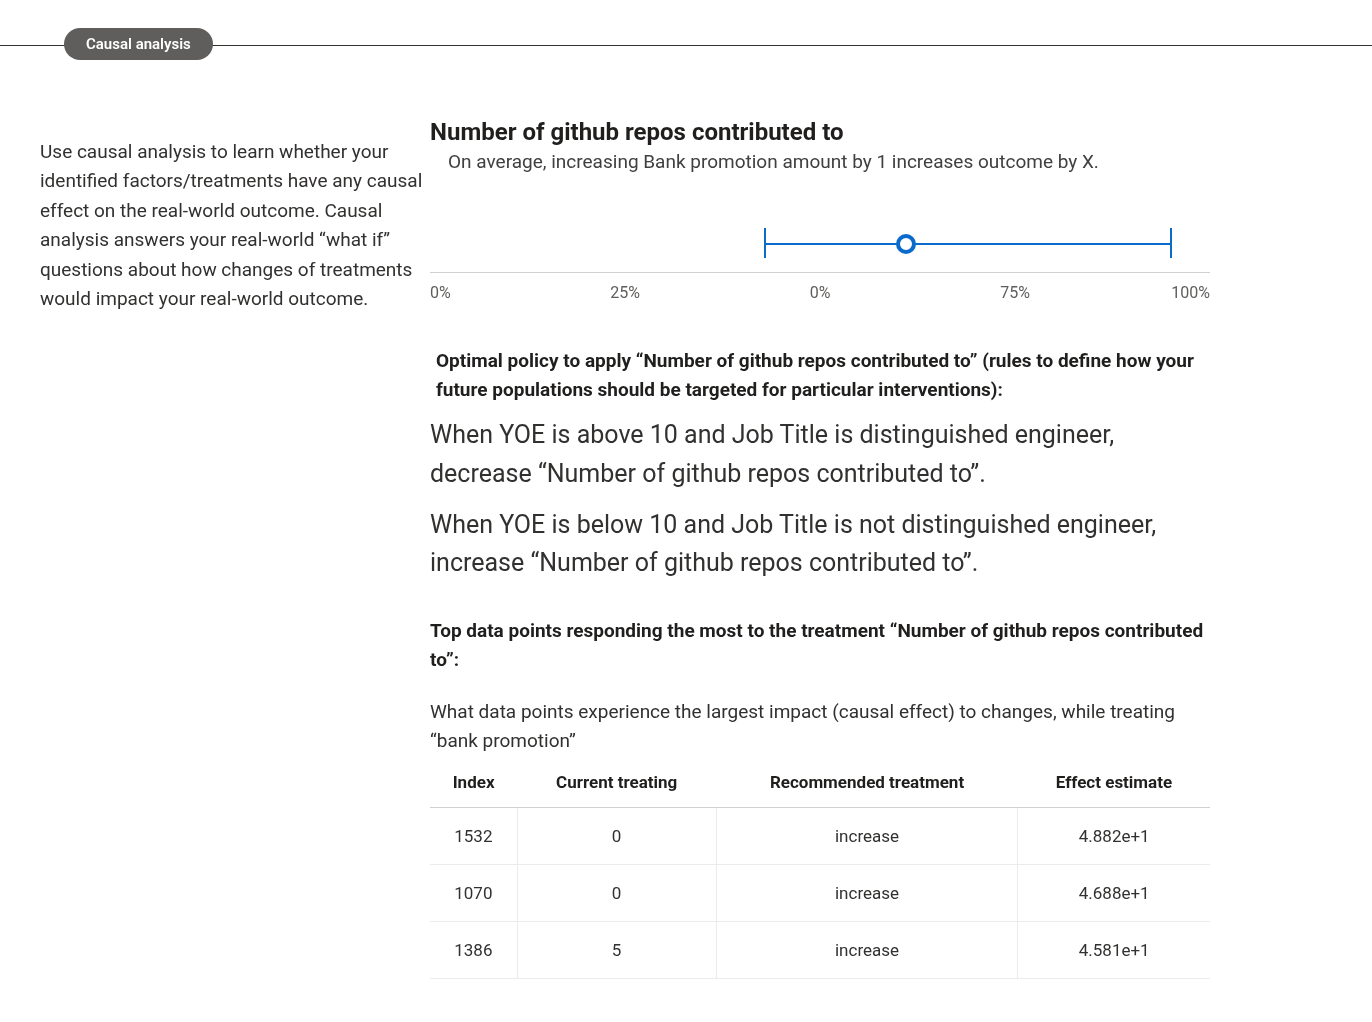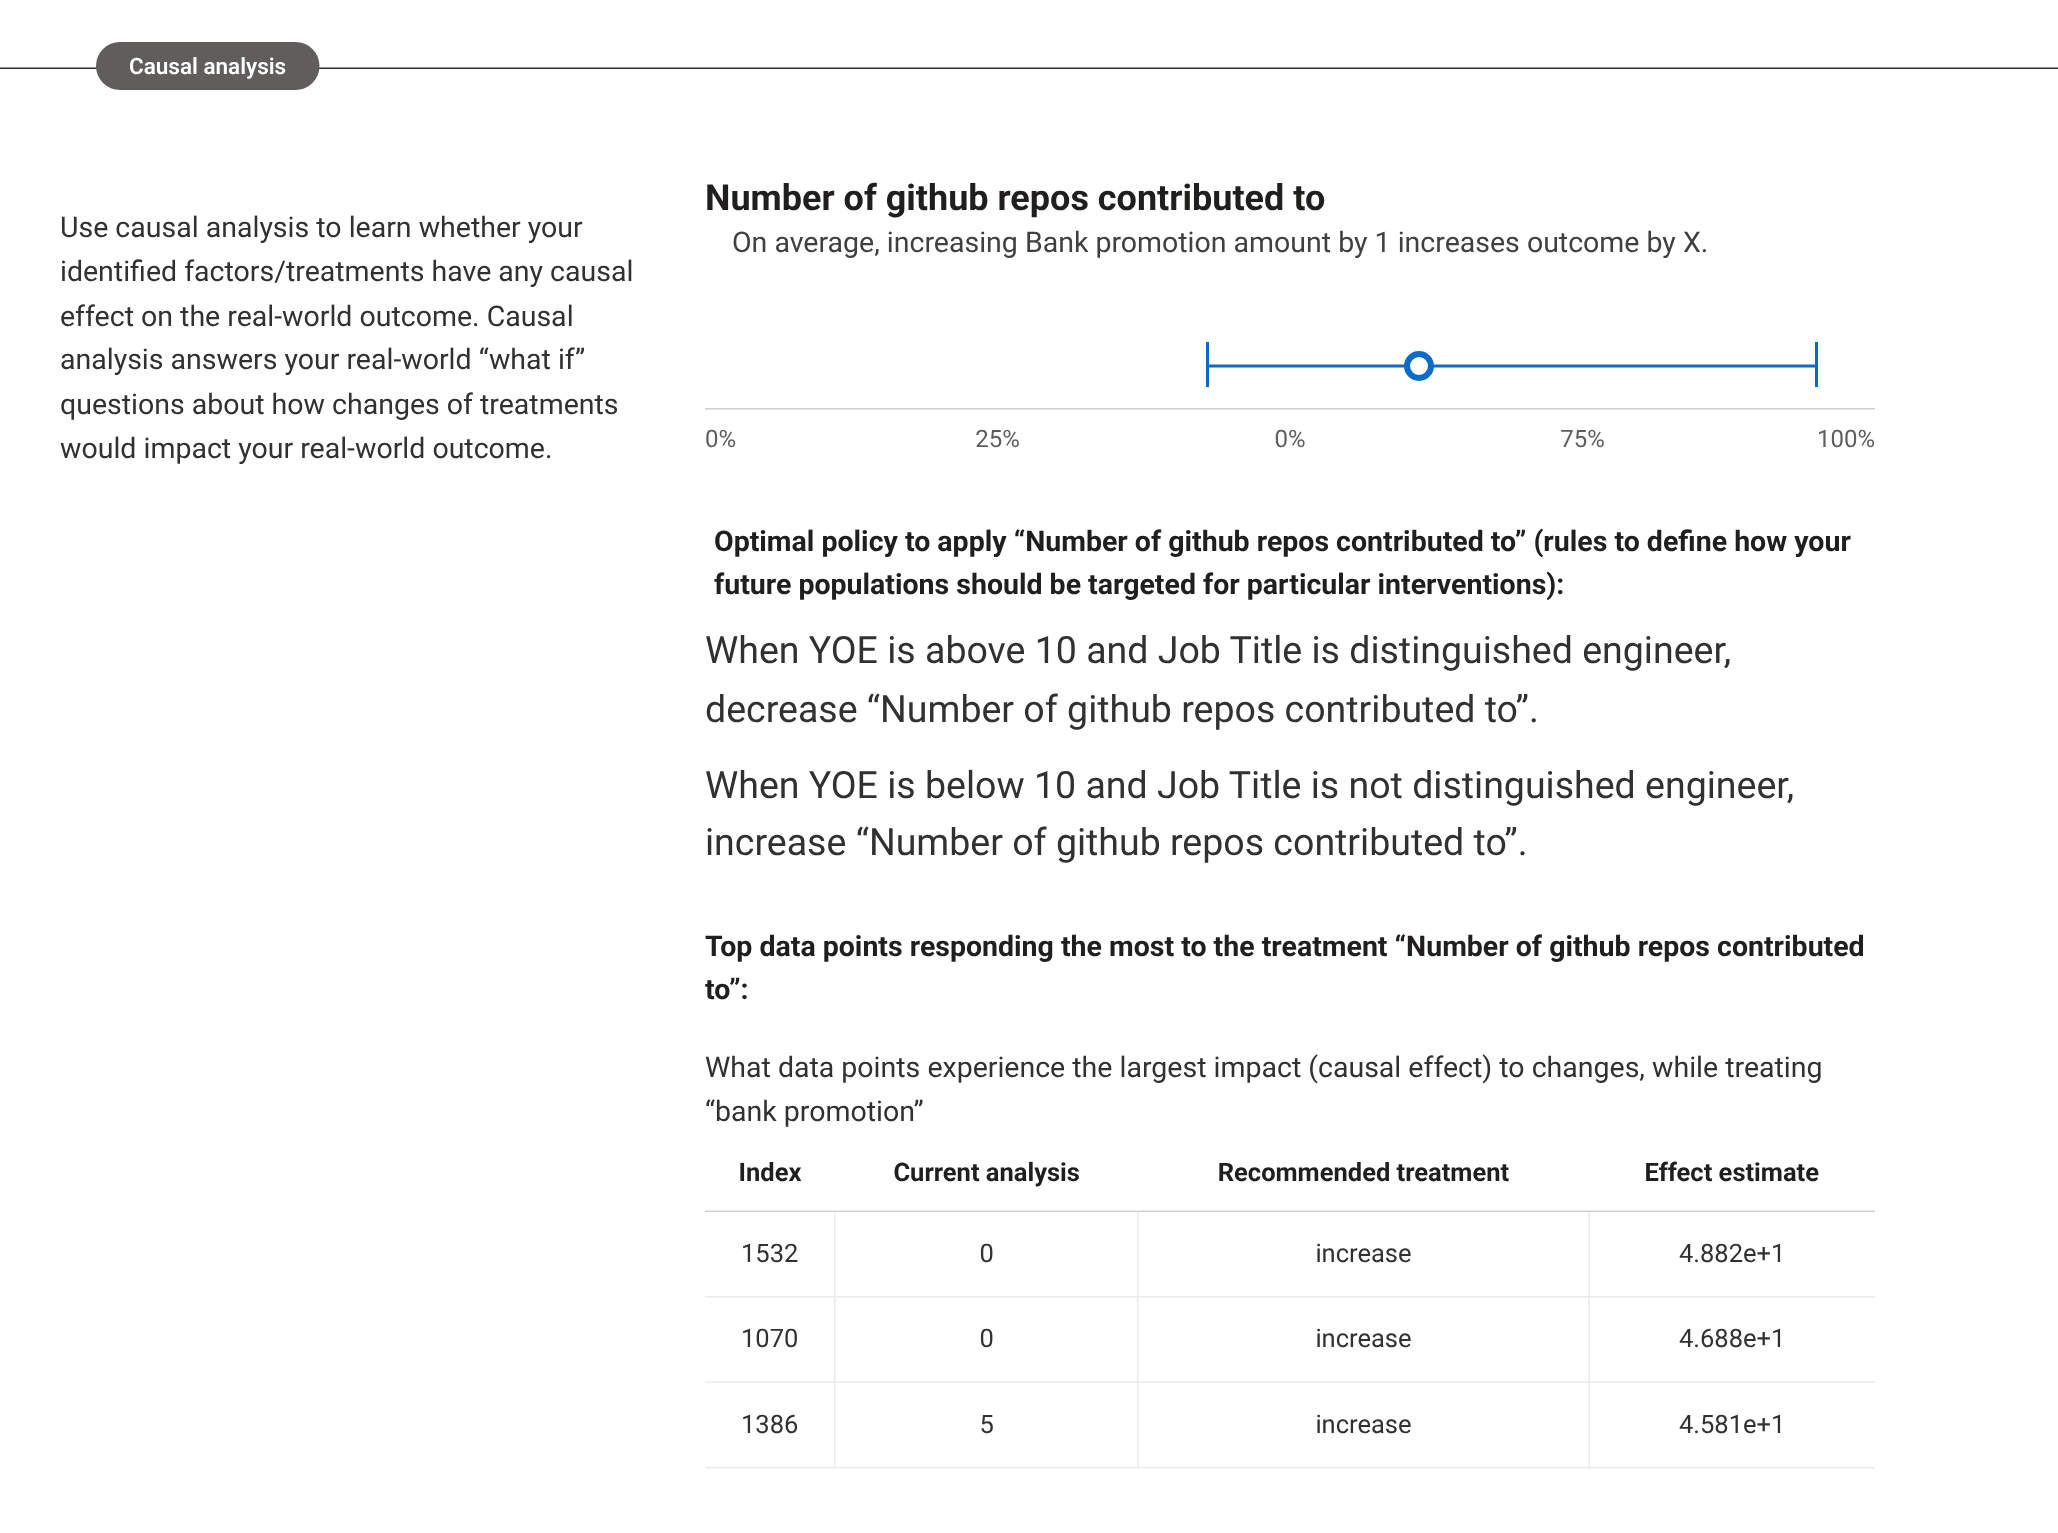--- a/index.html
+++ b/index.html
@@ -32,21 +32,20 @@
     color: #ffffff;
     font-weight: 600;
     font-size: 15px;
     padding: 7px 22px;
     border-radius: 17px;
     line-height: 1.2;
   }
   .content {
     display: flex;
     padding: 56px 40px 40px 40px;
-    gap: 40px;
   }
   .left-col {
     flex: 0 0 390px;
     max-width: 390px;
   }
   .intro {
     font-size: 19px;
     line-height: 1.55;
     color: #323130;
   }
@@ -202,21 +201,21 @@
         <p class="policy-rule">When YOE is below 10 and Job Title is not distinguished engineer, increase “Number of github repos contributed to”.</p>
       </div>
 
     <p class="resp-head">Top data points responding the most to the treatment “Number of github repos contributed to”:</p>
     <p class="resp-sub">What data points experience the largest impact (causal effect) to changes, while treating “bank promotion”</p>
 
     <table class="data">
       <thead>
         <tr id="thead-row">
             <th>Index</th>
-            <th>Current analysis</th>
+            <th>Current treating</th>
             <th>Recommended treatment</th>
             <th>Effect estimate</th>
           </tr>
       </thead>
       <tbody id="tbody">
           <tr>
             <td>1532</td>
             <td>0</td>
             <td>increase</td>
             <td>4.882e+1</td>

